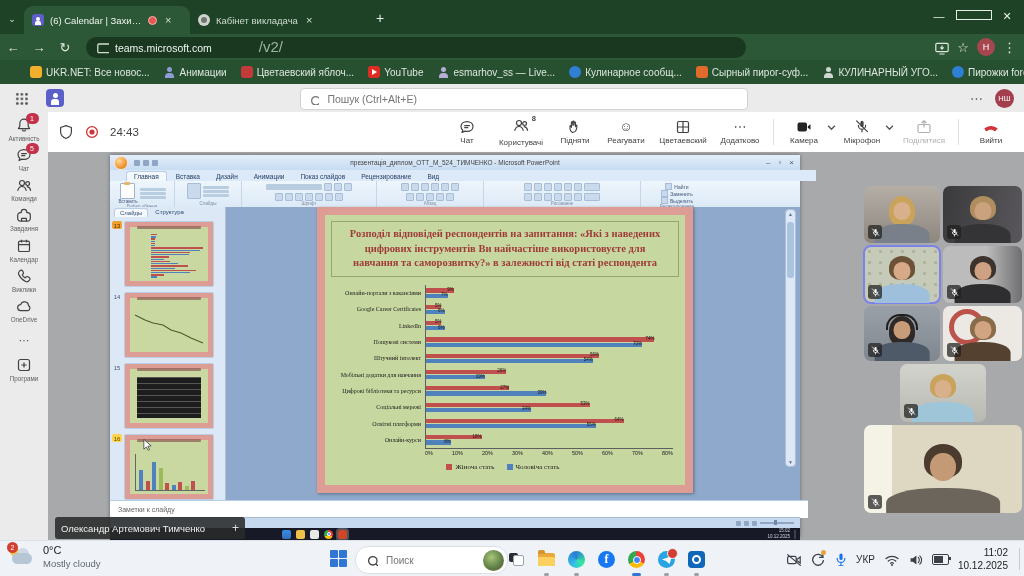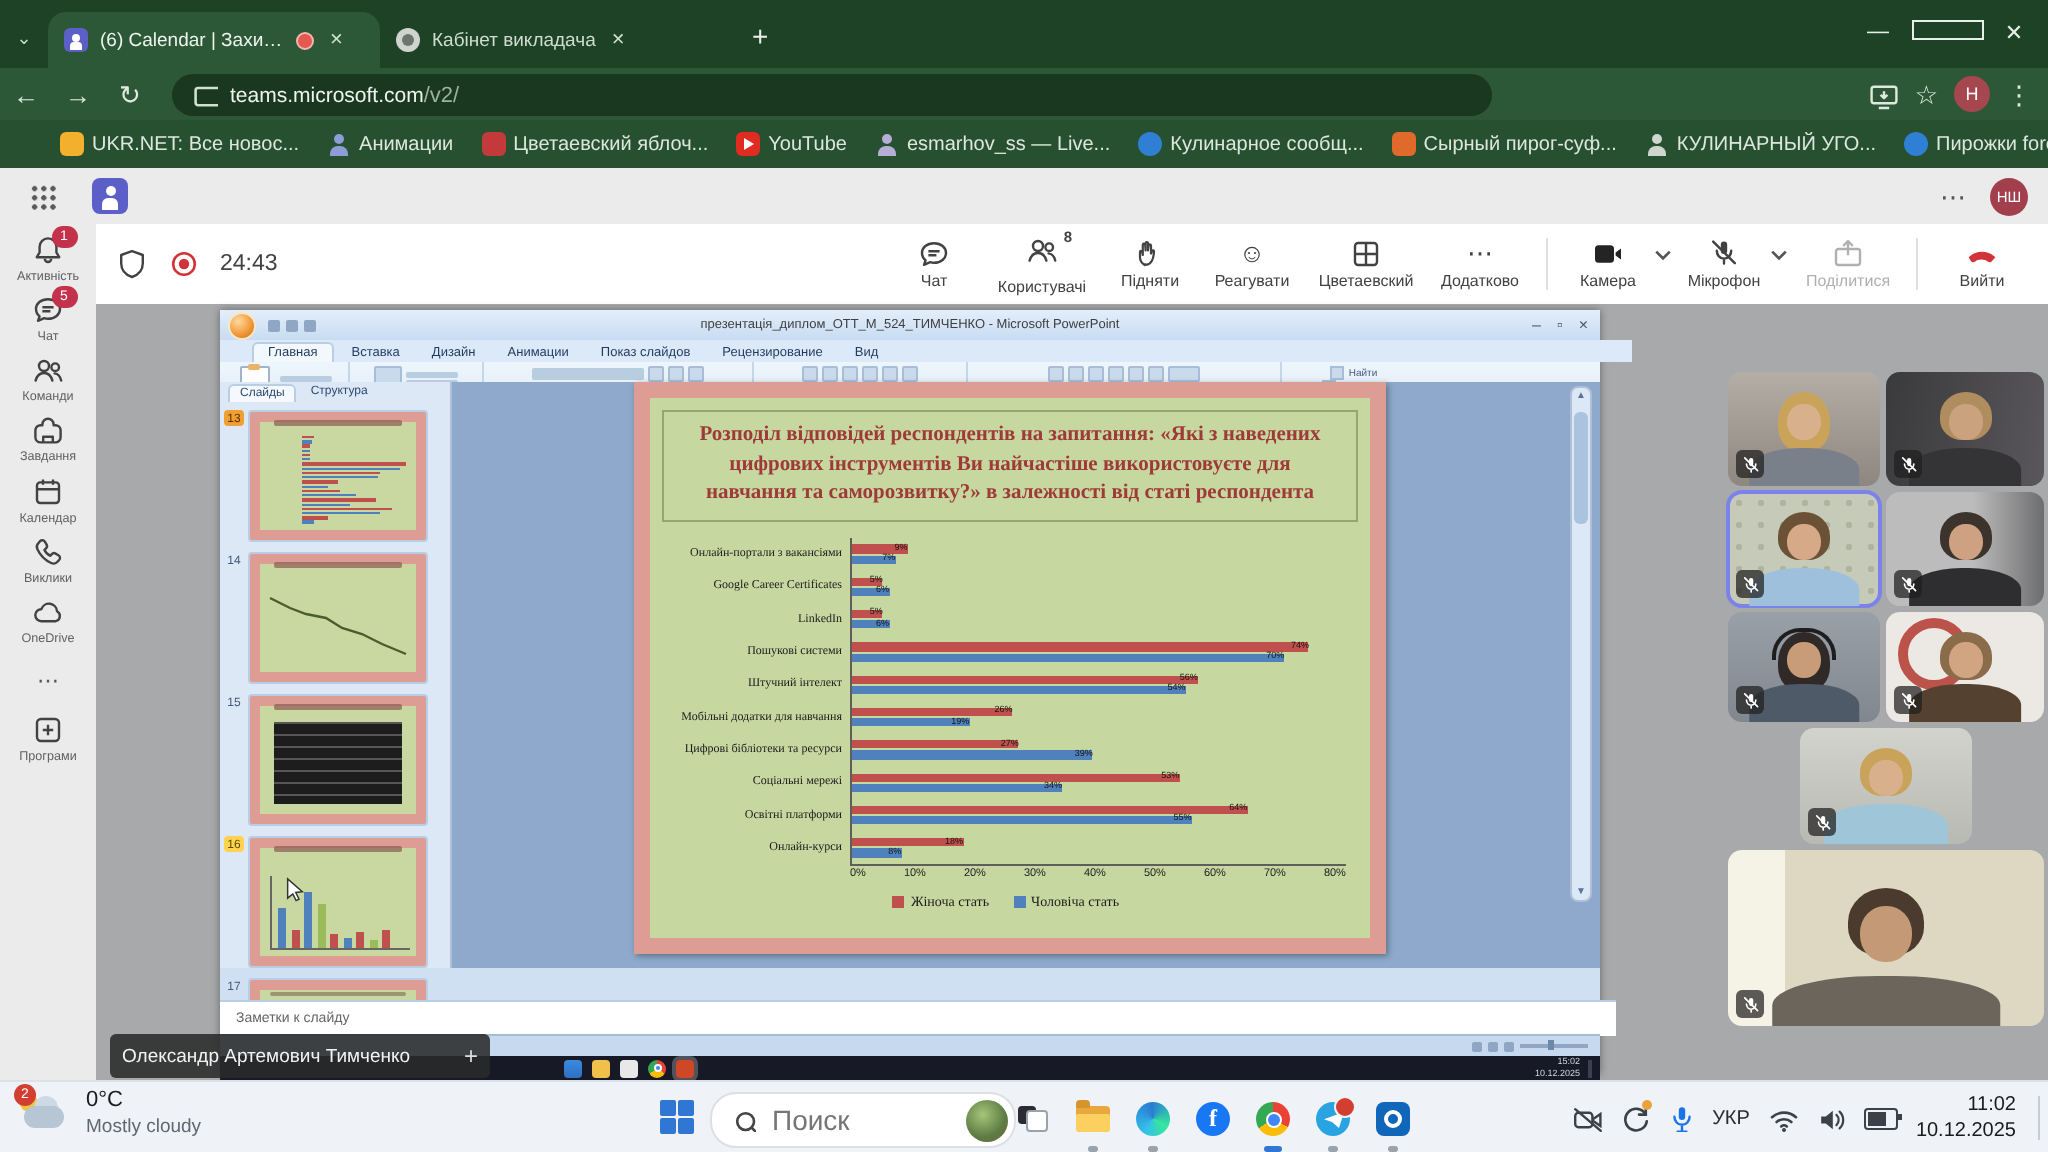--- a/index.html
+++ b/index.html
@@ -21,21 +21,21 @@
   .fav.gray{background:#cfd4cf;border-radius:50%;}
   .fav.gray:before{content:"";position:absolute;inset:3px;background:#6e756e;border-radius:50%;}
   .recdot{width:7px;height:7px;border-radius:50%;background:#e5584f;border:1.5px solid #f2b6b1;flex:none;}
   .winctl{position:absolute;right:0;top:0;height:32px;display:flex;align-items:center;color:#e8efe8;}
   .winctl span{width:34px;text-align:center;font-size:11px;}
   .sqr{display:inline-block;width:8px;height:8px;border:1px solid #e8efe8;}
   .navbar{position:absolute;left:0;top:34px;width:1024px;height:26px;background:#2d5837;display:flex;align-items:center;color:#dfe9df;}
   .navbtn{width:26px;text-align:center;font-size:13px;}
   .addr{height:21px;flex:none;width:640px;margin-left:8px;background:#19381f;border-radius:11px;display:flex;align-items:center;padding:0 10px;gap:6px;}
   .addr .host{font-size:10.5px;color:#eef4ee;}
-  .addr .path{font-size:11px;color:#9db39f;}
+  .addr .path{font-size:15px;color:#9db39f;margin-left:47px;}
   .navright{margin-left:auto;display:flex;align-items:center;gap:8px;padding-right:8px;}
   .avatar-sm{width:18px;height:18px;border-radius:50%;background:#a6464f;color:#fff;font-size:9px;display:flex;align-items:center;justify-content:center;}
   .bookbar{position:absolute;left:0;top:60px;width:1024px;height:24px;background:#275031;display:flex;align-items:center;color:#dde7dd;font-size:10px;}
   .bm{display:flex;align-items:center;gap:4px;margin-right:14px;white-space:nowrap;}
   .bmi{width:12px;height:12px;border-radius:3px;position:relative;flex:none;}
   .bmi.yt{background:#e02b20;}
   .bmi.yt:before{content:"";position:absolute;left:4px;top:3px;border-left:5px solid #fff;border-top:3px solid transparent;border-bottom:3px solid transparent;}
   .bmi.circ{border-radius:50%;}
   .bmi.person{background:transparent;}
   .bmi.person:before{content:"";position:absolute;left:3.5px;top:1px;width:5px;height:5px;border-radius:50%;background:currentColor;}
@@ -86,21 +86,21 @@
   .rgl{font-size:4.5px;color:#7d8ca3;margin-top:auto;margin-bottom:1px;white-space:nowrap;}
   .rrow{display:flex;gap:2px;align-items:center;}
   .rb{width:6px;height:6px;background:#c9daed;border:1px solid #a8bed8;border-radius:1px;}
   .rline{width:26px;height:3px;background:#b9cde1;border-radius:1px;margin:1px 0;}
   .paste{width:13px;height:14px;background:#fdfdfd;border:1px solid #9fb4cc;border-radius:1px;position:relative;}
   .paste:before{content:"";position:absolute;left:3px;top:-2px;width:6px;height:3px;background:#e8b46a;border-radius:1px;}
   .plab{font-size:4.5px;color:#44597a;}
   .editrow{display:flex;align-items:center;gap:2px;font-size:5px;color:#44597a;}
   .editrow i{width:5px;height:5px;background:#c9daed;border:1px solid #a8bed8;}
   
-  .pbody{position:absolute;left:0;top:36px;width:690px;height:293px;background:#8ea9cb;}
+  .pbody{position:absolute;left:0;top:52px;width:690px;height:293px;background:#8ea9cb;}
   .panel{position:absolute;left:0;top:0;width:115px;height:293px;background:#dce8f5;border-right:1px solid #aebfd6;}
   .paneltabs{display:flex;gap:2px;padding:1px 0 0 4px;}
   .paneltab{font-size:6px;color:#2b4a70;padding:1px 5px;}
   .paneltab.act{background:#f5f9fd;border:1px solid #b9cde4;border-bottom:none;border-radius:3px 3px 0 0;}
   .thumbrow{position:absolute;left:2px;display:flex;align-items:flex-start;gap:2px;}
   .tnum{width:10px;font-size:6px;color:#44597a;text-align:center;padding-top:2px;border-radius:2px;}
   .tnum.cur{background:#f0a030;color:#5a3000;}
   .tnum.hov{background:#ffd34d;color:#5a4a00;}
   .thumb{width:88px;height:64px;background:#dd9d94;border:1px solid #b9cde4;border-radius:2px;position:relative;overflow:hidden;}
   .thumb .tg{position:absolute;inset:5px;background:#c9d8a0;}
@@ -176,21 +176,21 @@
   .wcloud{position:relative;width:26px;height:20px;}
   .wcloud .c1{position:absolute;left:2px;top:7px;width:20px;height:11px;border-radius:8px;background:#b7c6d4;}
   .wcloud .c2{position:absolute;left:7px;top:2px;width:12px;height:12px;border-radius:50%;background:#cdd9e4;}
   .wcloud .sun{position:absolute;left:0;top:1px;width:9px;height:9px;border-radius:50%;background:#f3c13a;}
   .wbadge{position:absolute;left:-3px;top:-4px;width:11px;height:11px;border-radius:50%;background:#d23f31;color:#fff;font-size:7px;display:flex;align-items:center;justify-content:center;}
   .wtemp{font-size:11px;color:#1b1b1b;line-height:1.25;}
   .wcond{font-size:9.5px;color:#5f6771;}
   .startbtn{position:absolute;left:330px;top:9px;width:17px;height:17px;display:grid;grid-template-columns:8px 8px;grid-template-rows:8px 8px;gap:1px;}
   .startbtn i{background:#3076d4;border-radius:1px;}
   .wsearch{position:absolute;left:355px;top:5px;width:138px;height:26px;background:#fff;border:1px solid #dcdfe4;border-radius:13px;display:flex;align-items:center;padding:0 3px 0 10px;gap:6px;}
-  .wsearch input{border:none;outline:none;background:transparent;font-size:14px;color:#3a3a3a;width:70px;font-family:inherit;}
+  .wsearch input{border:none;outline:none;background:transparent;font-size:10px;color:#3a3a3a;width:70px;font-family:inherit;}
   .wsimg{margin-left:auto;width:21px;height:21px;border-radius:50%;background:radial-gradient(circle at 40% 35%,#a8c57a,#5c7c43 60%,#7a5f3e);}
   .ticon{position:absolute;top:7px;width:23px;height:23px;display:flex;align-items:center;justify-content:center;}
   .dash{position:absolute;top:32px;width:5px;height:2.5px;border-radius:2px;background:#9aa2ac;}
   .dash.big{width:9px;background:#3076d4;}
   .tv1{position:relative;width:15px;height:13px;}
   .tv1 .a{position:absolute;left:0;top:0;width:9px;height:9px;background:#2b2b33;border-radius:2px;}
   .tv1 .b{position:absolute;right:0;bottom:0;width:9px;height:9px;background:#fff;border:1px solid #9aa2ac;border-radius:2px;}
   .folder{position:relative;width:17px;height:13px;background:#e9a83c;border-radius:2px;}
   .folder:before{content:"";position:absolute;left:0;top:-3px;width:7px;height:4px;background:#d6952c;border-radius:2px 2px 0 0;}
   .folder:after{content:"";position:absolute;left:0;right:0;bottom:0;height:9px;background:#fcd05e;border-radius:1px 1px 2px 2px;}
@@ -411,20 +411,26 @@
     <div class="bm">
         <span class="bmi circ" style="background:#2f7fd4;"></span>
         <span>Пирожки forever! -...</span>
       </div>
 
   </div>
 
   <div class="thead">
     <div class="waffle"></div>
     <div class="tlogo"></div>
+    <div class="tsearch">
+      <svg class="i" width="11" height="11" style="color:#777;">
+          <use href="#ic-mag"></use>
+        </svg>
+      <input placeholder="Пошук (Ctrl+Alt+E)" style="">
+    </div>
     <div class="theadr">
       <span style="font-size:13px;">⋯</span>
       <div class="avatar-t">НШ</div>
     </div>
   </div>
 
   <div class="rail">
     <div class="ritem" style="top:5px;">
       <span class="ricon">
           <svg class="i" width="17" height="17">

